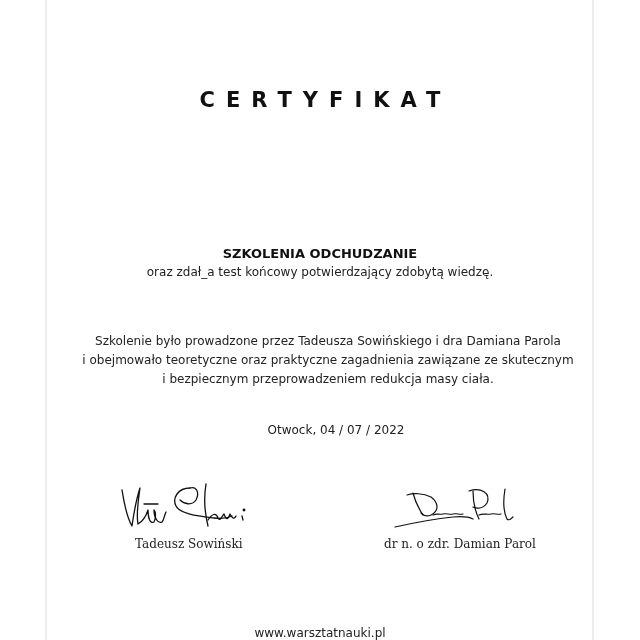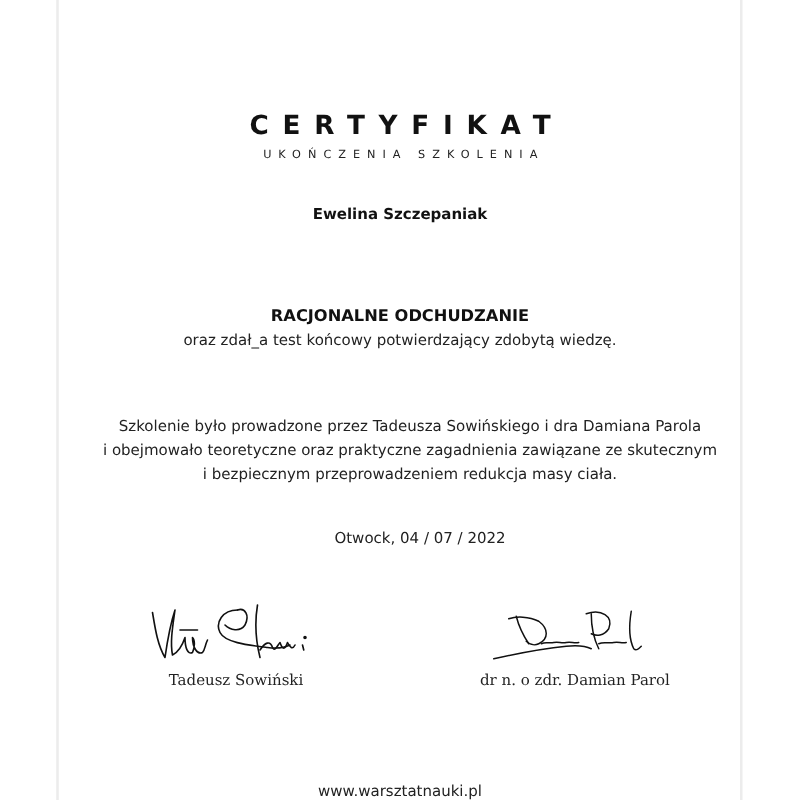--- a/index.html
+++ b/index.html
@@ -104,25 +104,23 @@
       color: #222;
     }
   </style>
 </head>
 <body>
 
 <div class="page">
   <div class="frame"></div>
 
   <div class="abs-center title sans">CERTYFIKAT</div>
-  <div class="abs-center subtitle sans">UKOŃCZENIA SZKOLENIA</div>
 
-  <div class="abs-center recipient sans">Ewelina Szczepaniak</div>
 
-  <div class="abs-center course-name sans">RACJONALNE ODCHUDZANIE</div>
+  <div class="abs-center course-name sans">SZKOLENIA ODCHUDZANIE</div>
   <div class="abs-center passed sans">oraz zdał_a test końcowy potwierdzający zdobytą wiedzę.</div>
 
   <div class="abs-center description sans">
     <div>Szkolenie było prowadzone przez Tadeusza Sowińskiego i dra Damiana Parola</div>
     <div>i obejmowało teoretyczne oraz praktyczne zagadnienia zawiązane ze skutecznym</div>
     <div>i bezpiecznym przeprowadzeniem redukcja masy ciała.</div>
   </div>
 
   <div class="abs-center date sans">Otwock, 04 / 07 / 2022</div>
 

